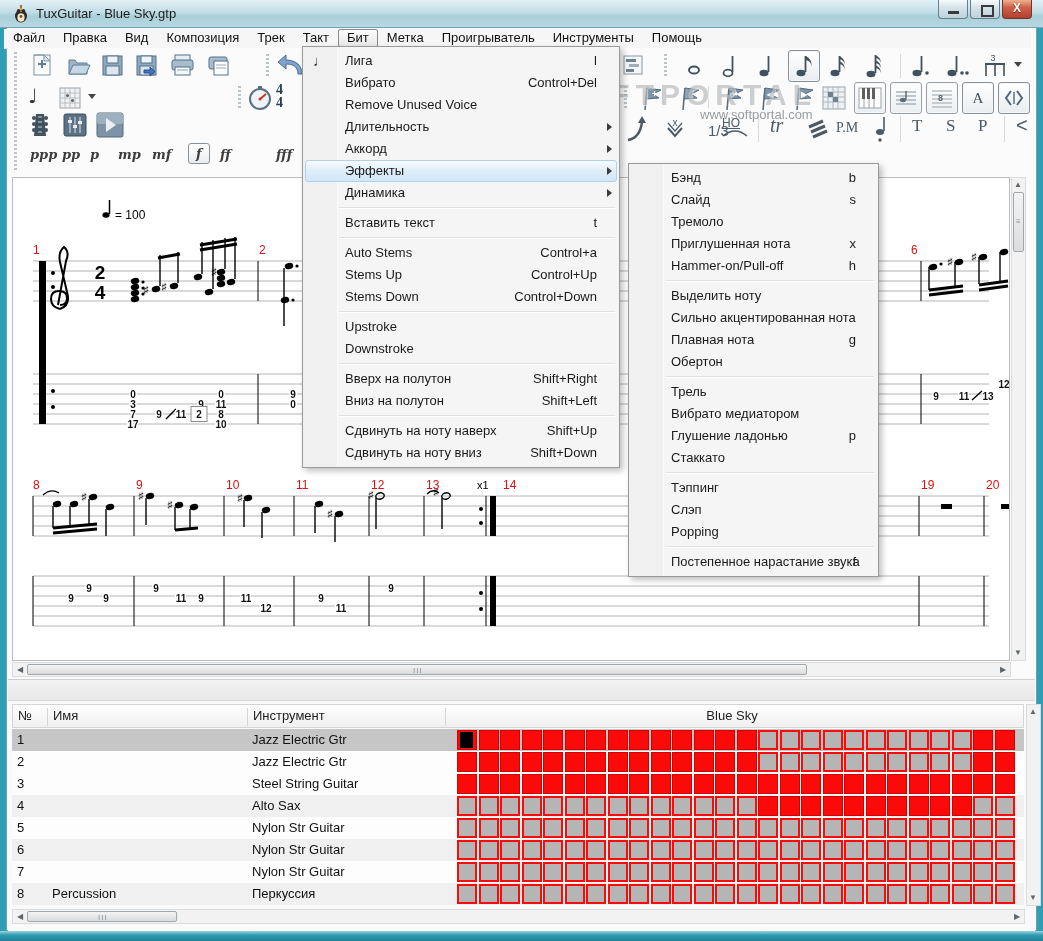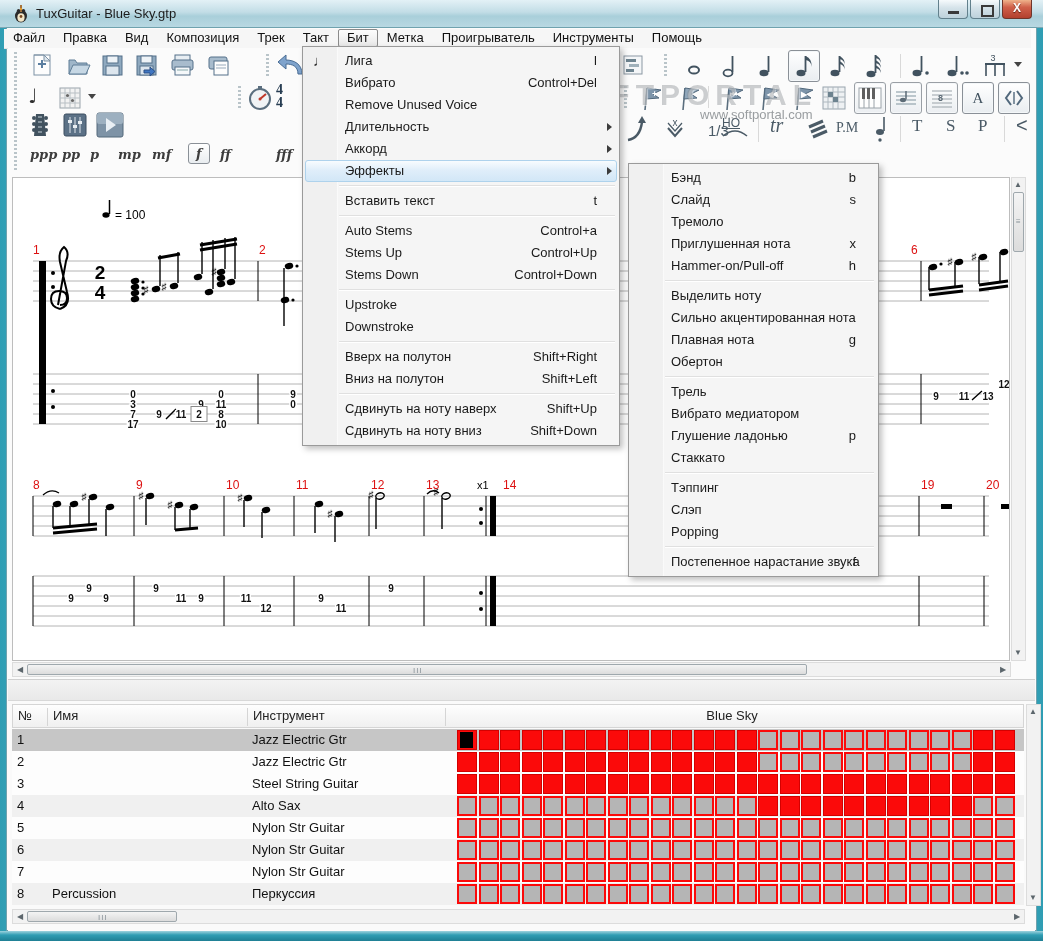--- a/index.html
+++ b/index.html
@@ -874,20 +874,24 @@
         <span class="marrow"></span>
       </div>
       <div class="mitem">
         <span class="mlabel">Аккорд</span>
         <span class="marrow"></span>
       </div>
       <div class="mitem hl">
         <span class="mlabel">Эффекты</span>
         <span class="marrow"></span>
       </div>
+      <div class="mitem">
+        <span class="mlabel">Динамика</span>
+        <span class="marrow"></span>
+      </div>
       <div class="msep"></div>
       <div class="mitem">
         <span class="mlabel">Вставить текст</span>
         <span class="mshort">t</span>
       </div>
       <div class="msep"></div>
       <div class="mitem">
         <span class="mlabel">Auto Stems</span>
         <span class="mshort">Control+a</span>
       </div>

